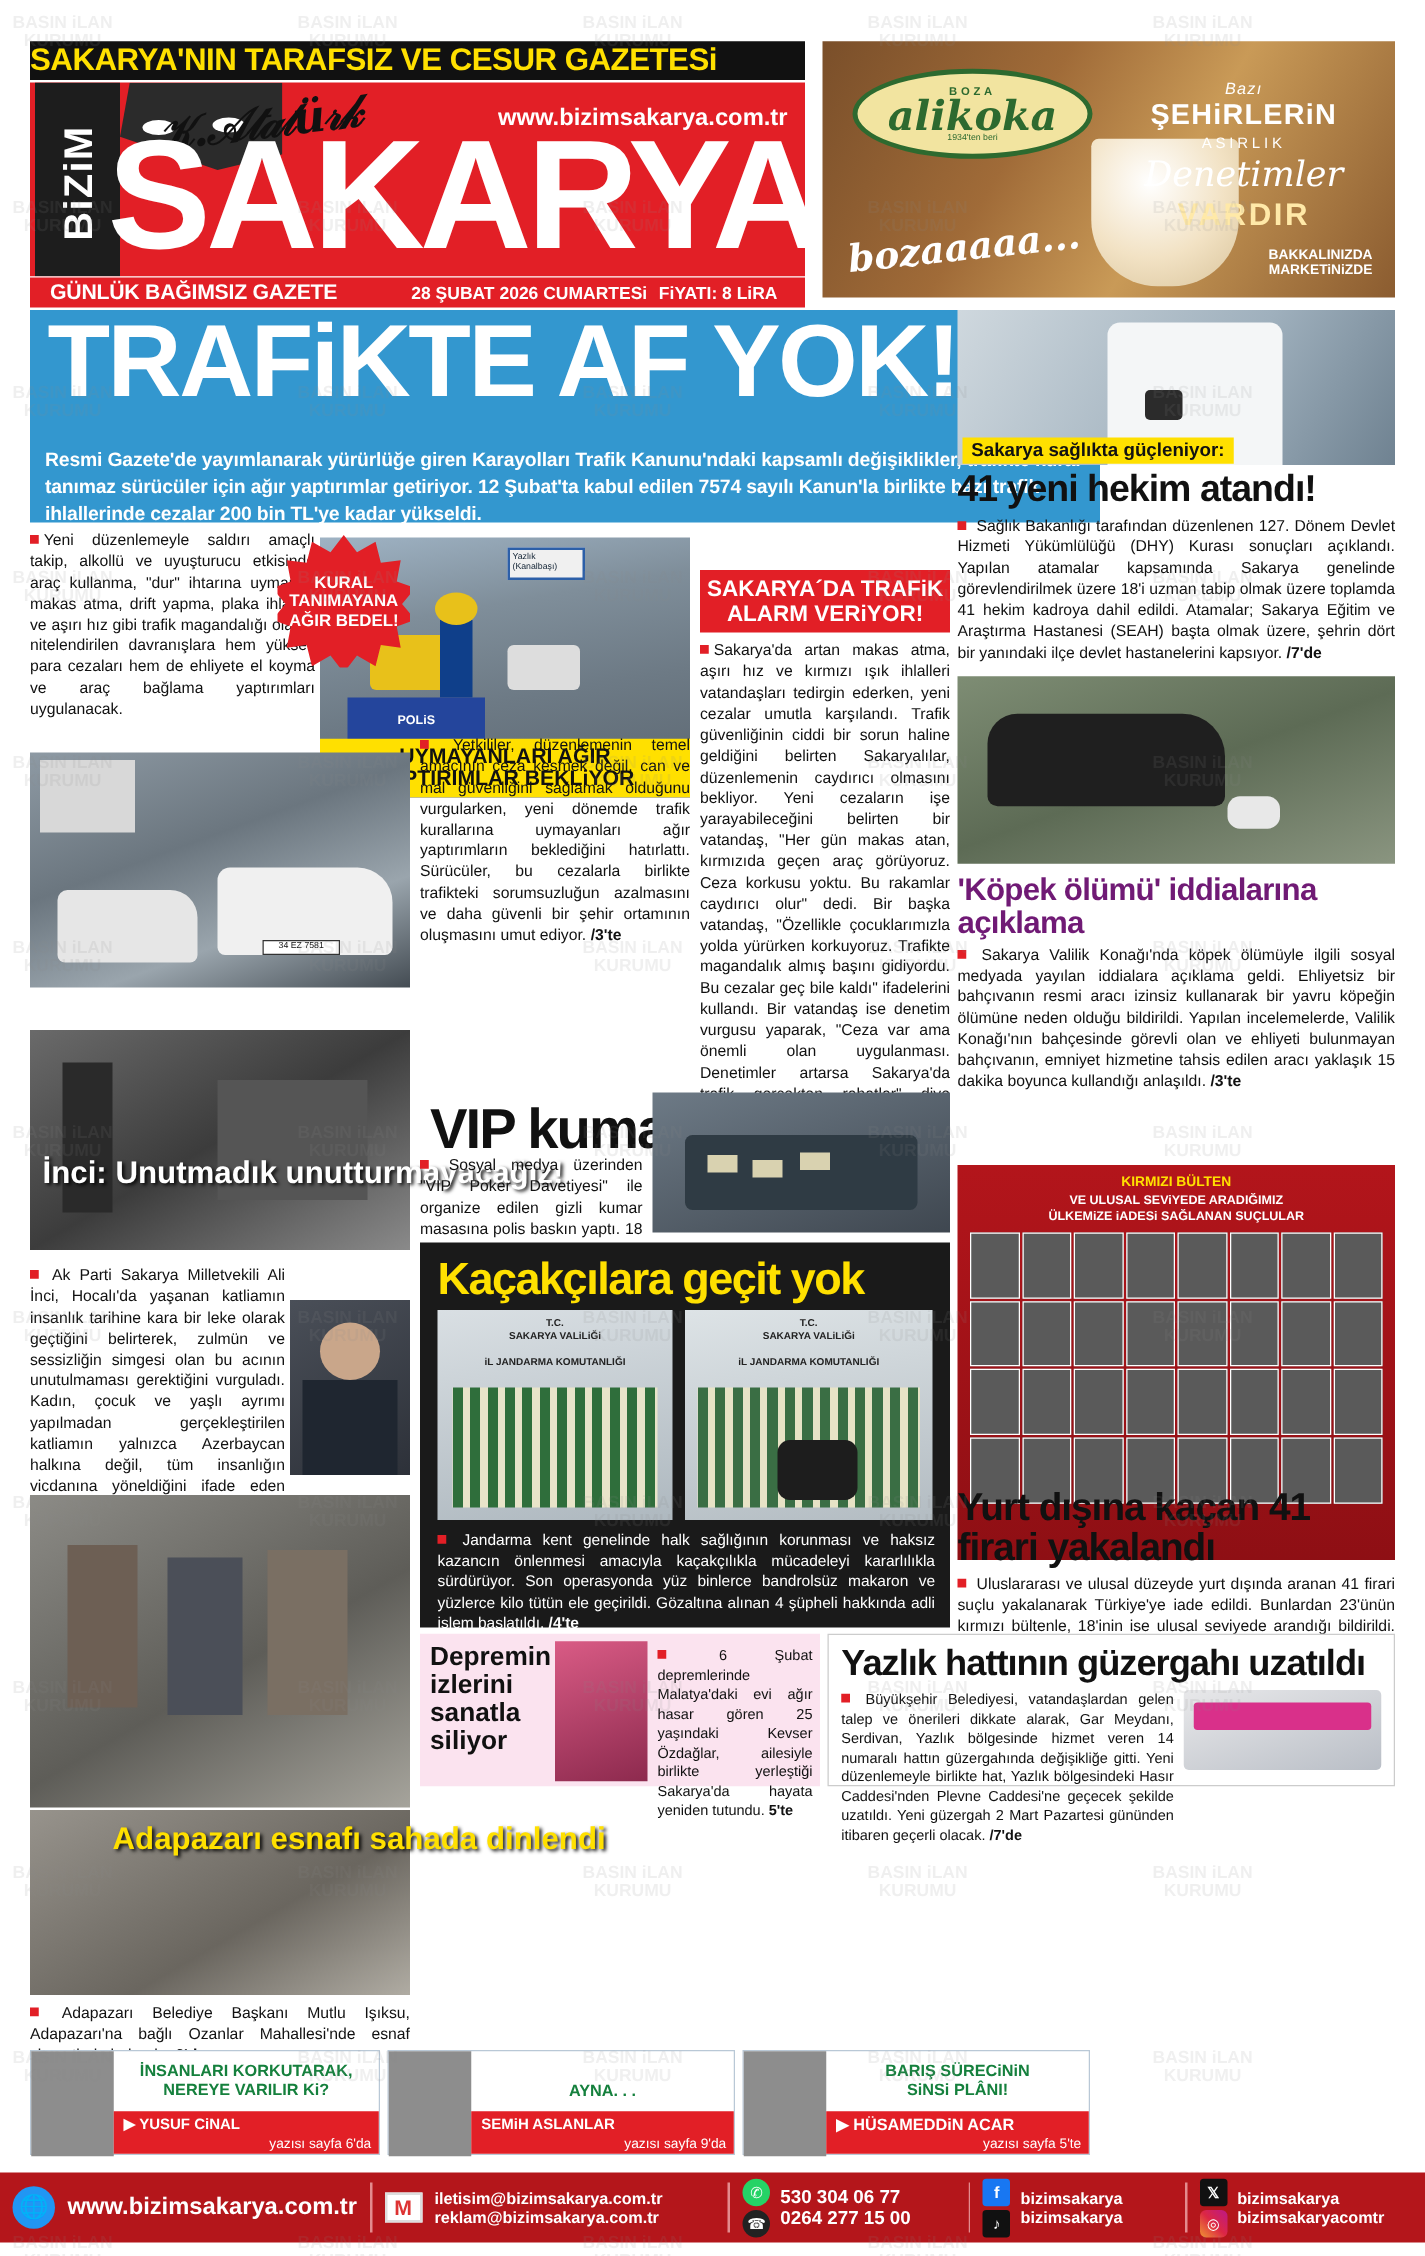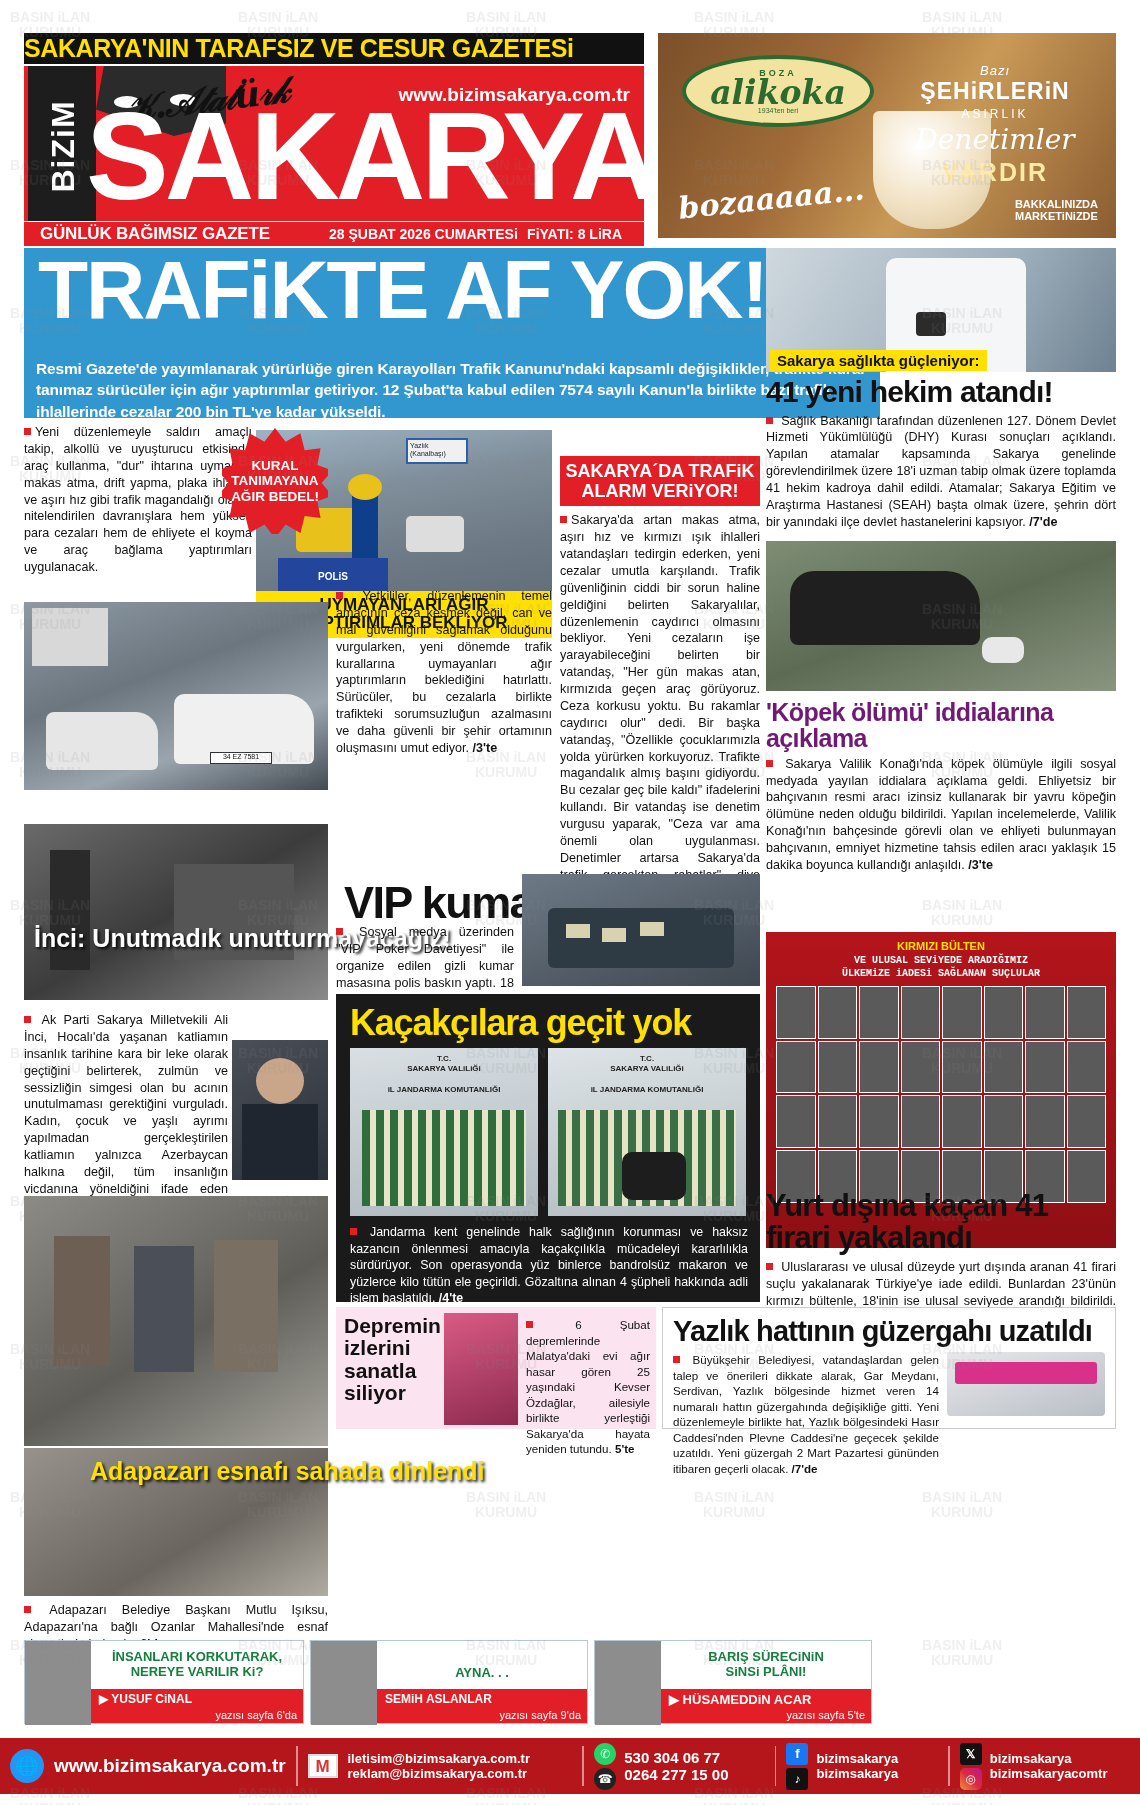--- a/index.html
+++ b/index.html
@@ -366,21 +366,21 @@
   </div>
   <div class="h3" style="margin-top:8px">'Köpek ölümü' iddialarına açıklama</div>
   <div class="bodytxt sq" style="margin-top:5px">
     <span>Sakarya Valilik Konağı'nda köpek ölümüyle ilgili sosyal medyada yayılan iddialara açıklama geldi. Ehliyetsiz bir bahçıvanın resmi aracı izinsiz kullanarak bir yavru köpeğin ölümüne neden olduğu bildirildi. Yapılan incelemelerde, Valilik Konağı'nın bahçesinde görevli olan ve ehliyeti bulunmayan bahçıvanın, emniyet hizmetine tahsis edilen aracı yaklaşık 15 dakika boyunca kullandığı anlaşıldı.</span>
     <b>/3'te</b>
   </div>
 </div>
 
 <div class="bulletin">
   <div class="bul-t1">KIRMIZI BÜLTEN</div>
-  <div class="bul-t2" style="white-space:pre-line;font-family:Liberation Mono, monospace;">VE ULUSAL SEViYEDE ARADIĞIMIZ
+  <div class="bul-t2" style="white-space:pre-line;">VE ULUSAL SEViYEDE ARADIĞIMIZ
 ÜLKEMiZE iADESi SAĞLANAN SUÇLULAR</div>
   <div class="mugshots">
     <div class="mug"></div>
       <div class="mug"></div>
     <div class="mug"></div>
       <div class="mug"></div>
     <div class="mug"></div>
       <div class="mug"></div>
     <div class="mug"></div>
       <div class="mug"></div>

